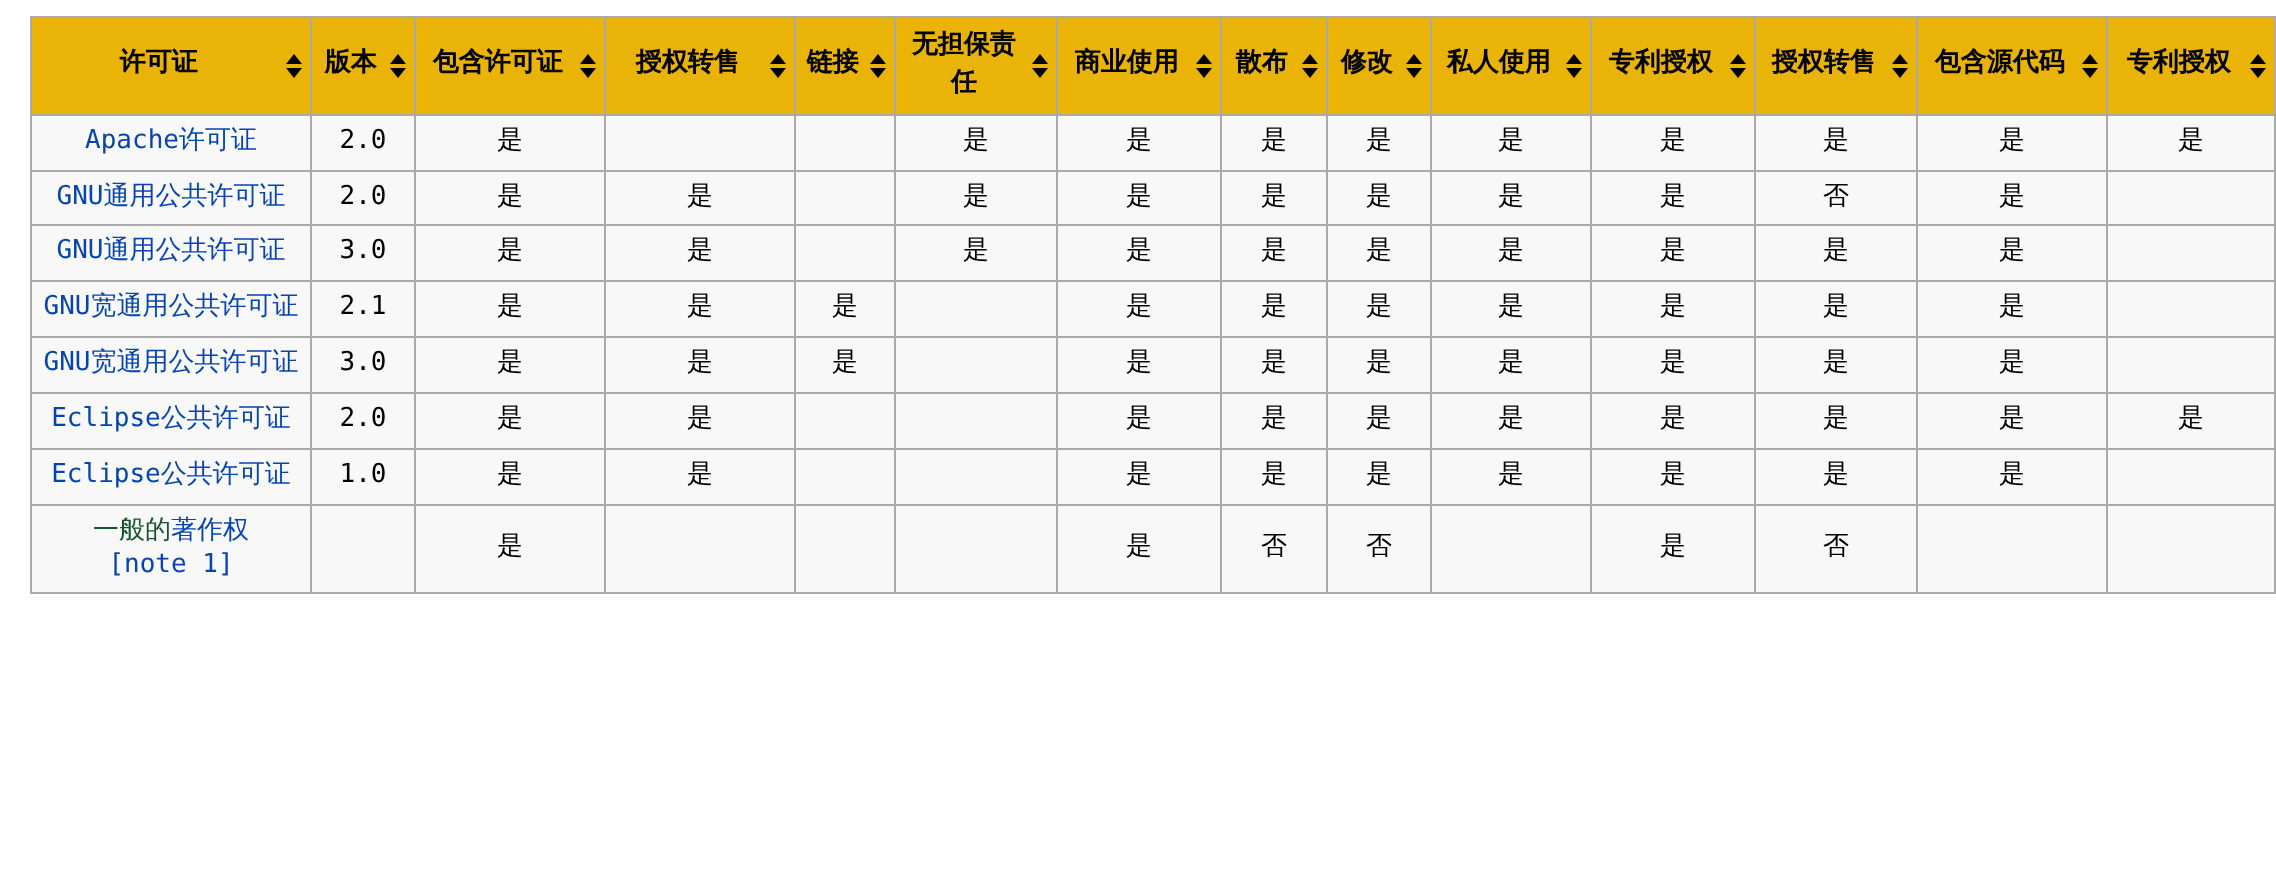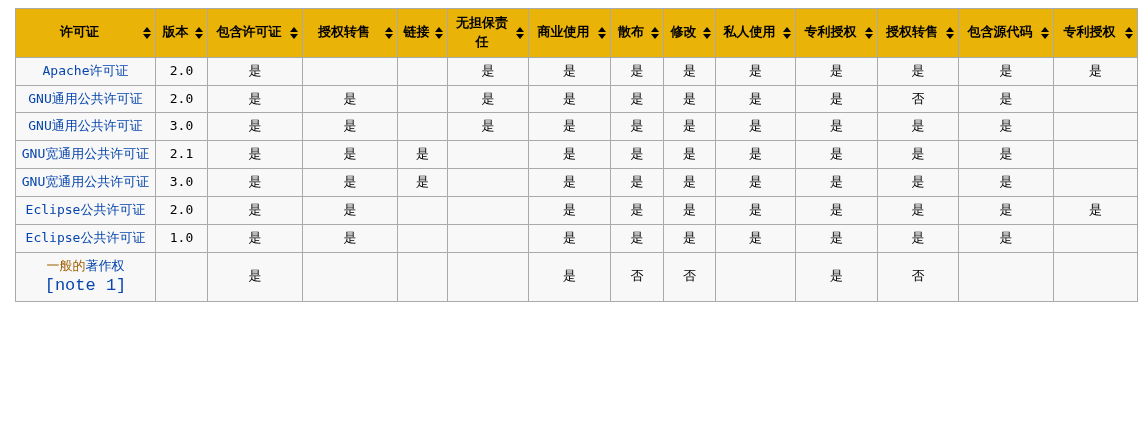--- a/index.html
+++ b/index.html
@@ -39,29 +39,28 @@
     line-height: 1.45;
     background: #f8f8f8;
   }
   td.cell-yes { background: #90ff90; }
   td.cell-no  { background: #ff9090; }
   a.license-link {
     color: #0645ad;
     text-decoration: none;
     cursor: pointer;
   }
-  .license-prefix { color: #a16207; }
+  .license-prefix { color: #14532d; }
   a.note-link {
     display: block;
     color: #0645ad;
-    font-size: 17px;
+    font-size: 13px;
     line-height: 1.25;
     text-decoration: none;
     cursor: pointer;
-    font-family: Liberation Mono, monospace;
   }
   .sort-icon {
     position: absolute;
     right: 4px;
     top: 50%;
     margin-top: -6px;
     width: 9px;
     height: 12px;
     display: flex;
     flex-direction: column;

